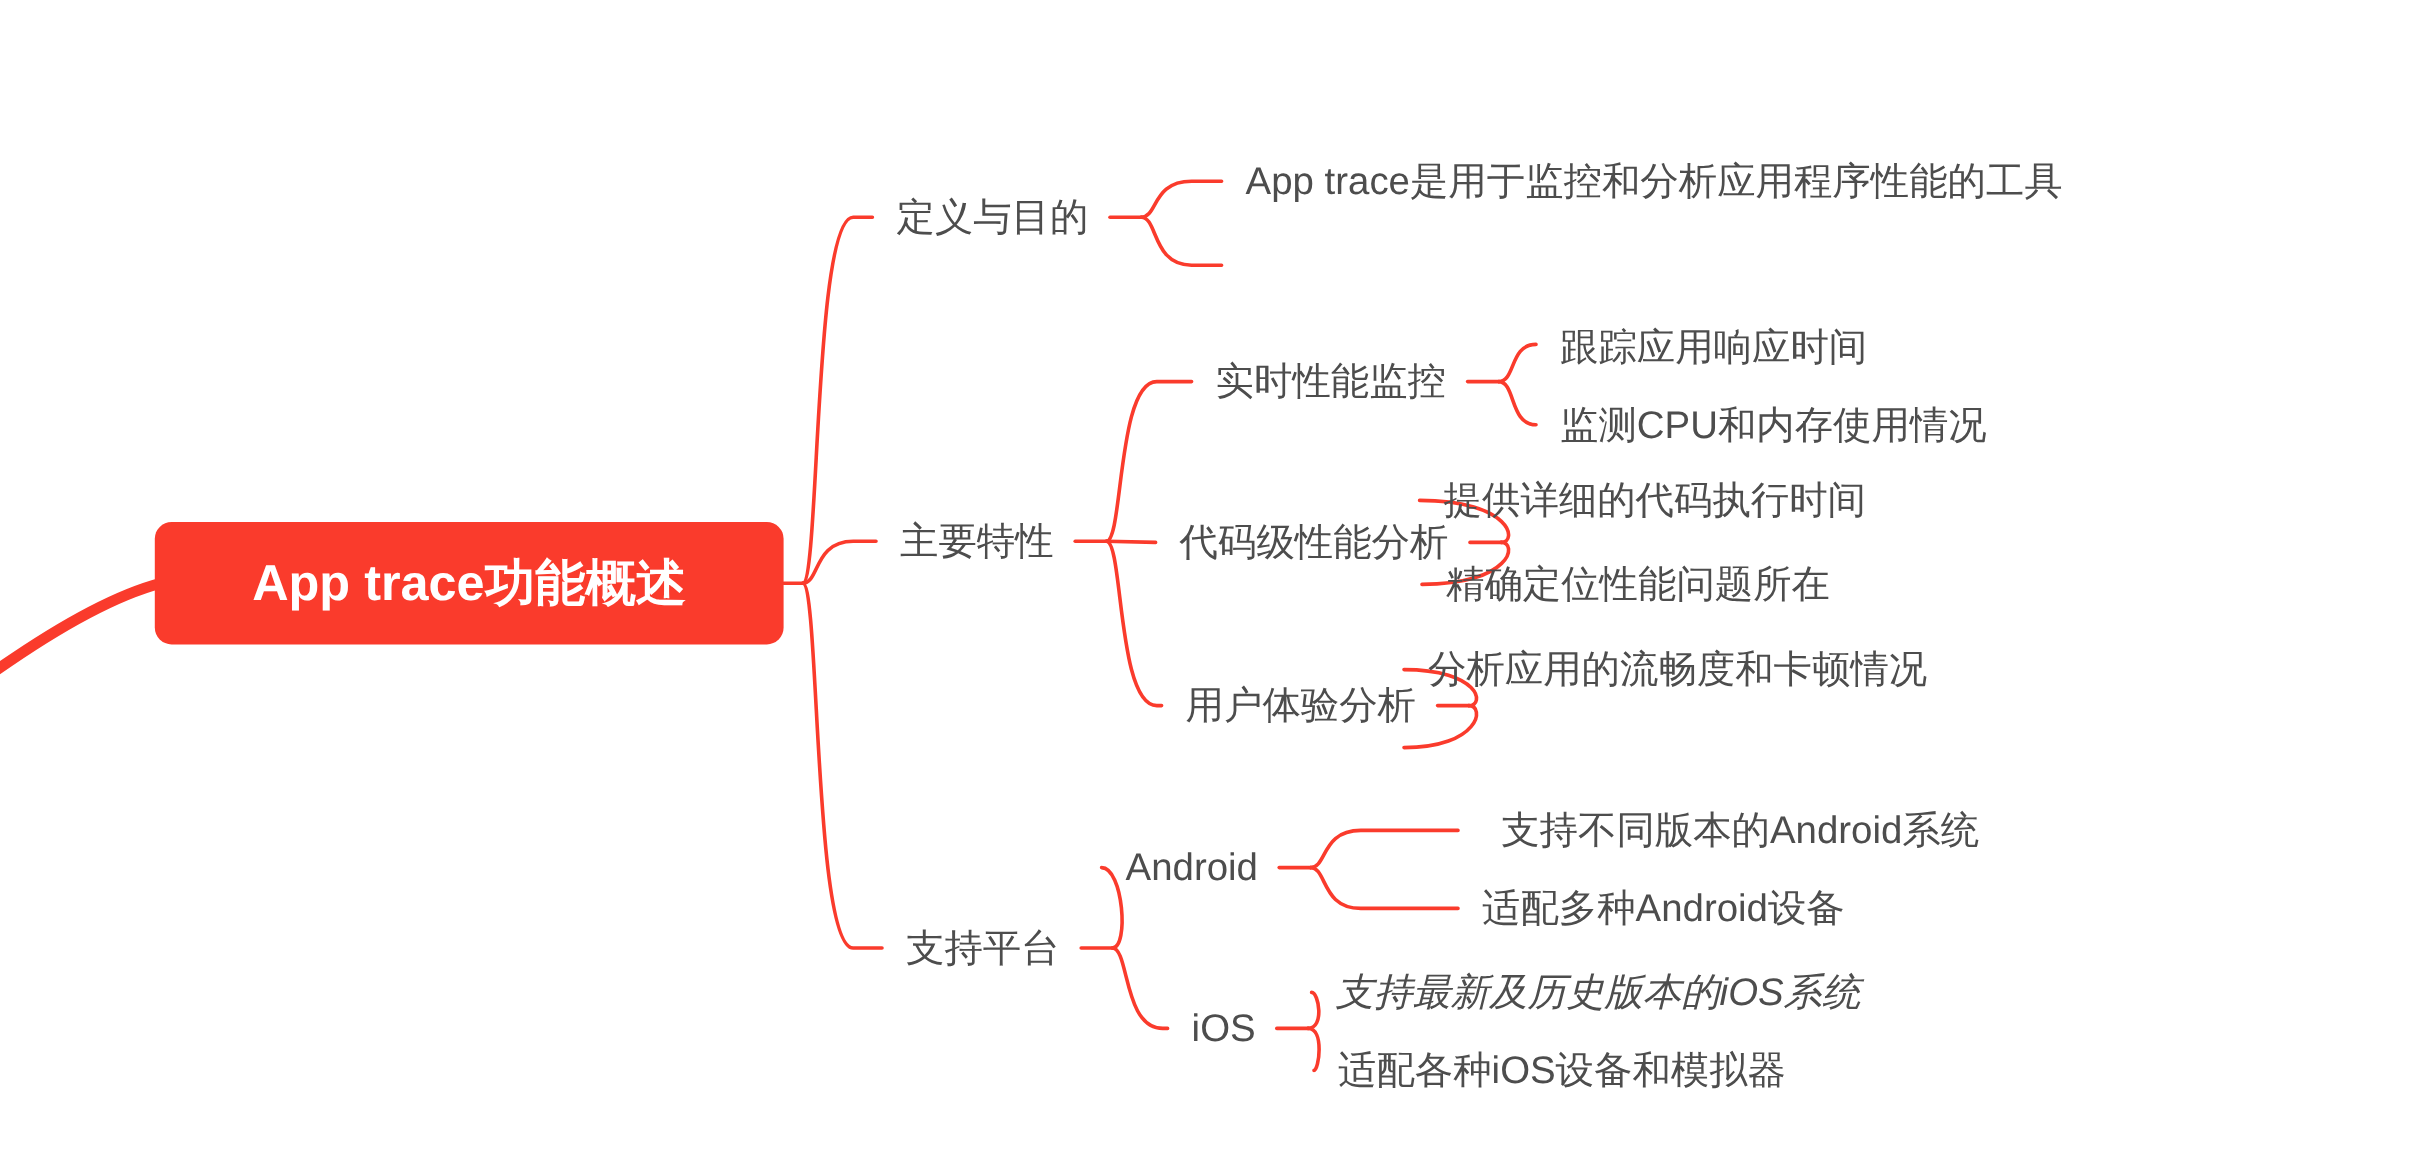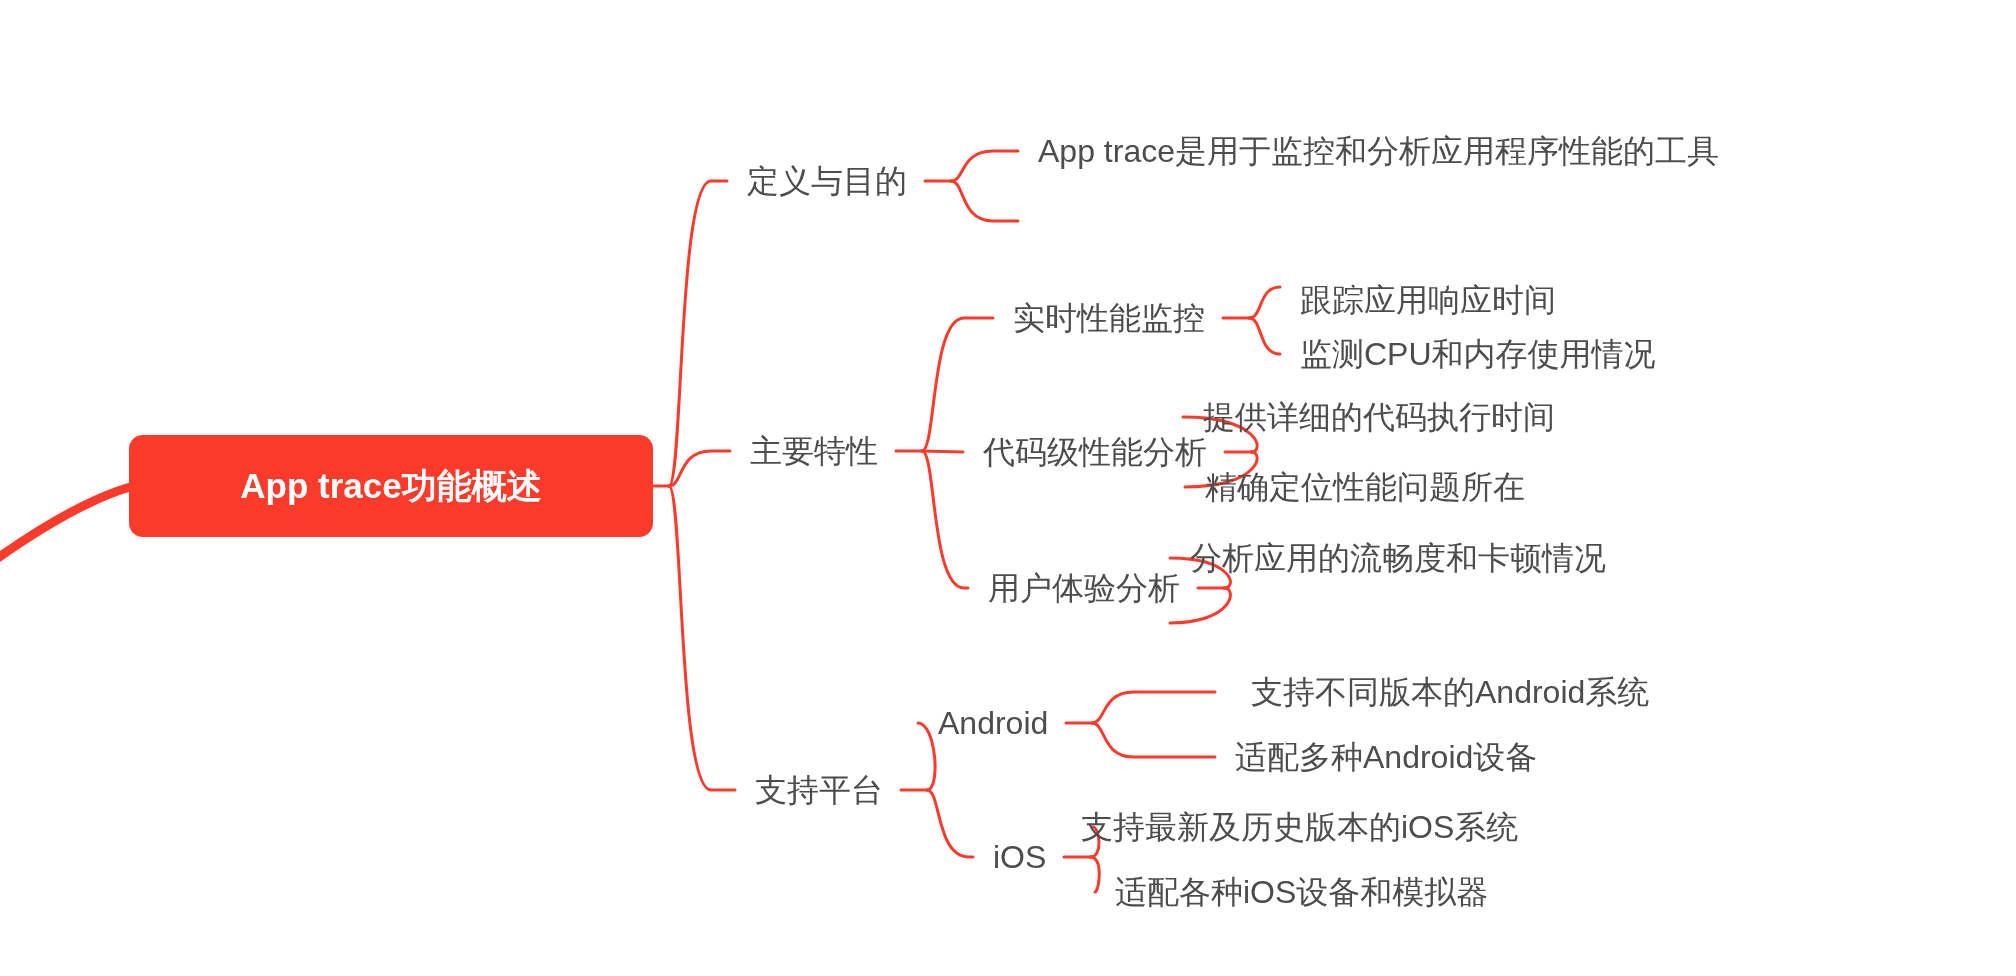--- a/index.html
+++ b/index.html
@@ -11,21 +11,21 @@
   #connector-layer{position:absolute;left:0;top:0;width:2016px;height:976px;}
   .node{
     position:absolute;transform:translateY(-50%);
     white-space:nowrap;color:#4d4d4d;font-size:32px;line-height:1.15;
     cursor:default;
   }
   .root-node{
     position:absolute;left:129px;top:435px;width:524px;height:102px;
     background:#fa3b2c;border-radius:14px;
     display:flex;align-items:center;justify-content:center;
-    color:#ffffff;font-size:35px;font-weight:700;white-space:nowrap;
+    color:#ffffff;font-size:42px;font-weight:700;white-space:nowrap;
   }
 </style>
 </head>
 <body>
 
 <div id="canvas">
   <svg id="connector-layer" viewBox="0 0 2016 976" xmlns="http://www.w3.org/2000/svg">
       <path d="M653,486 L669,486" fill="none" stroke="#fa3b2c" stroke-width="3" stroke-linecap="round"></path>
       <path d="M669,486 C683,486 678,181 711,181 L727,181" fill="none" stroke="#fa3b2c" stroke-width="3" stroke-linecap="round"></path>
       <path d="M669,486 C683,486 678,451 711,451 L730,451" fill="none" stroke="#fa3b2c" stroke-width="3" stroke-linecap="round"></path>
@@ -55,27 +55,27 @@
       <path d="M1064,857 L1090,857" fill="none" stroke="#fa3b2c" stroke-width="3" stroke-linecap="round"></path>
       <path d="M1090,857 C1104,857 1099,827 1093,827" fill="none" stroke="#fa3b2c" stroke-width="3" stroke-linecap="round"></path>
       <path d="M1090,857 C1104,857 1099,892 1095,892" fill="none" stroke="#fa3b2c" stroke-width="3" stroke-linecap="round"></path>
       <path d="M-30,578 C40,526 92,497 134,486" fill="none" stroke="#fa3b2c" stroke-width="9" stroke-linecap="round"></path>
     </svg>
   <div class="root-node">App trace功能概述</div>
 <div class="node" style="left: 747px; top: 181px;">定义与目的</div>
     <div class="node" style="left: 1038px; top: 151px;">App trace是用于监控和分析应用程序性能的工具</div>
     <div class="node" style="left: 750px; top: 451px;">主要特性</div>
     <div class="node" style="left: 1013px; top: 318px;">实时性能监控</div>
-    <div class="node" style="left: 1300px; top: 300px;">跟踪应用响应时间</div>
+    <div class="node" style="left: 1300px; top: 289px;">跟踪应用响应时间</div>
     <div class="node" style="left: 1300px; top: 354px;">监测CPU和内存使用情况</div>
     <div class="node" style="left: 983px; top: 452px;">代码级性能分析</div>
     <div class="node" style="left: 1203px; top: 417px;">提供详细的代码执行时间</div>
     <div class="node" style="left: 1205px; top: 487px;">精确定位性能问题所在</div>
     <div class="node" style="left: 988px; top: 588px;">用户体验分析</div>
     <div class="node" style="left: 1190px; top: 558px;">分析应用的流畅度和卡顿情况</div>
     <div class="node" style="left: 755px; top: 790px;">支持平台</div>
     <div class="node" style="left: 938px; top: 723px;">Android</div>
     <div class="node" style="left: 1235px; top: 692px; margin-left: 16px;">支持不同版本的Android系统</div>
     <div class="node" style="left: 1235px; top: 757px;">适配多种Android设备</div>
     <div class="node" style="left: 993px; top: 857px;">iOS</div>
-    <div class="node" style="left: 1081px; top: 827px;">支持最新及历史版本的iOS系统</div>
+    <div class="node" style="left: 1113px; top: 827px; font-style: italic;">支持最新及历史版本的iOS系统</div>
     <div class="node" style="left: 1115px; top: 892px;">适配各种iOS设备和模拟器</div>
   </div>
 
 </body></html>

